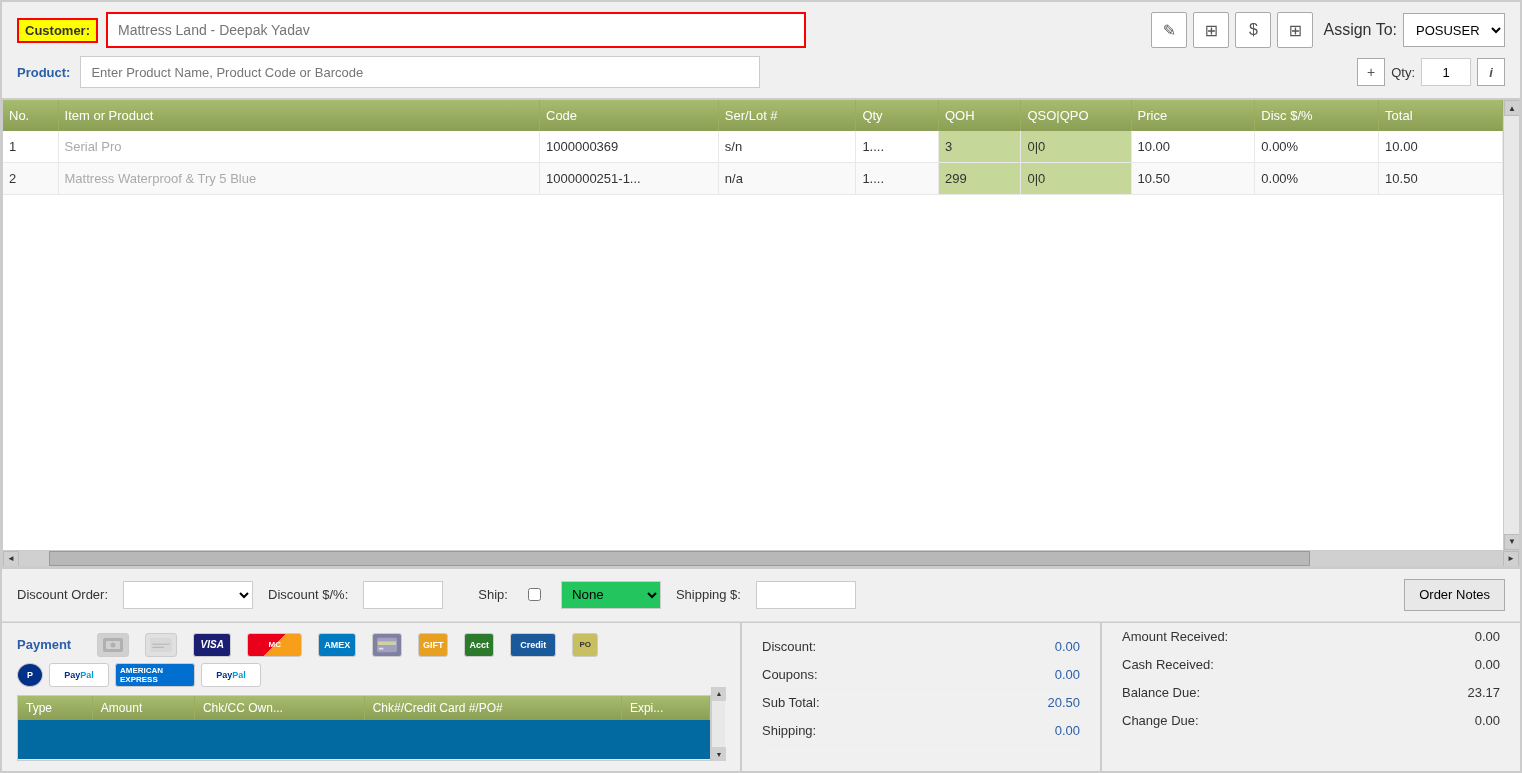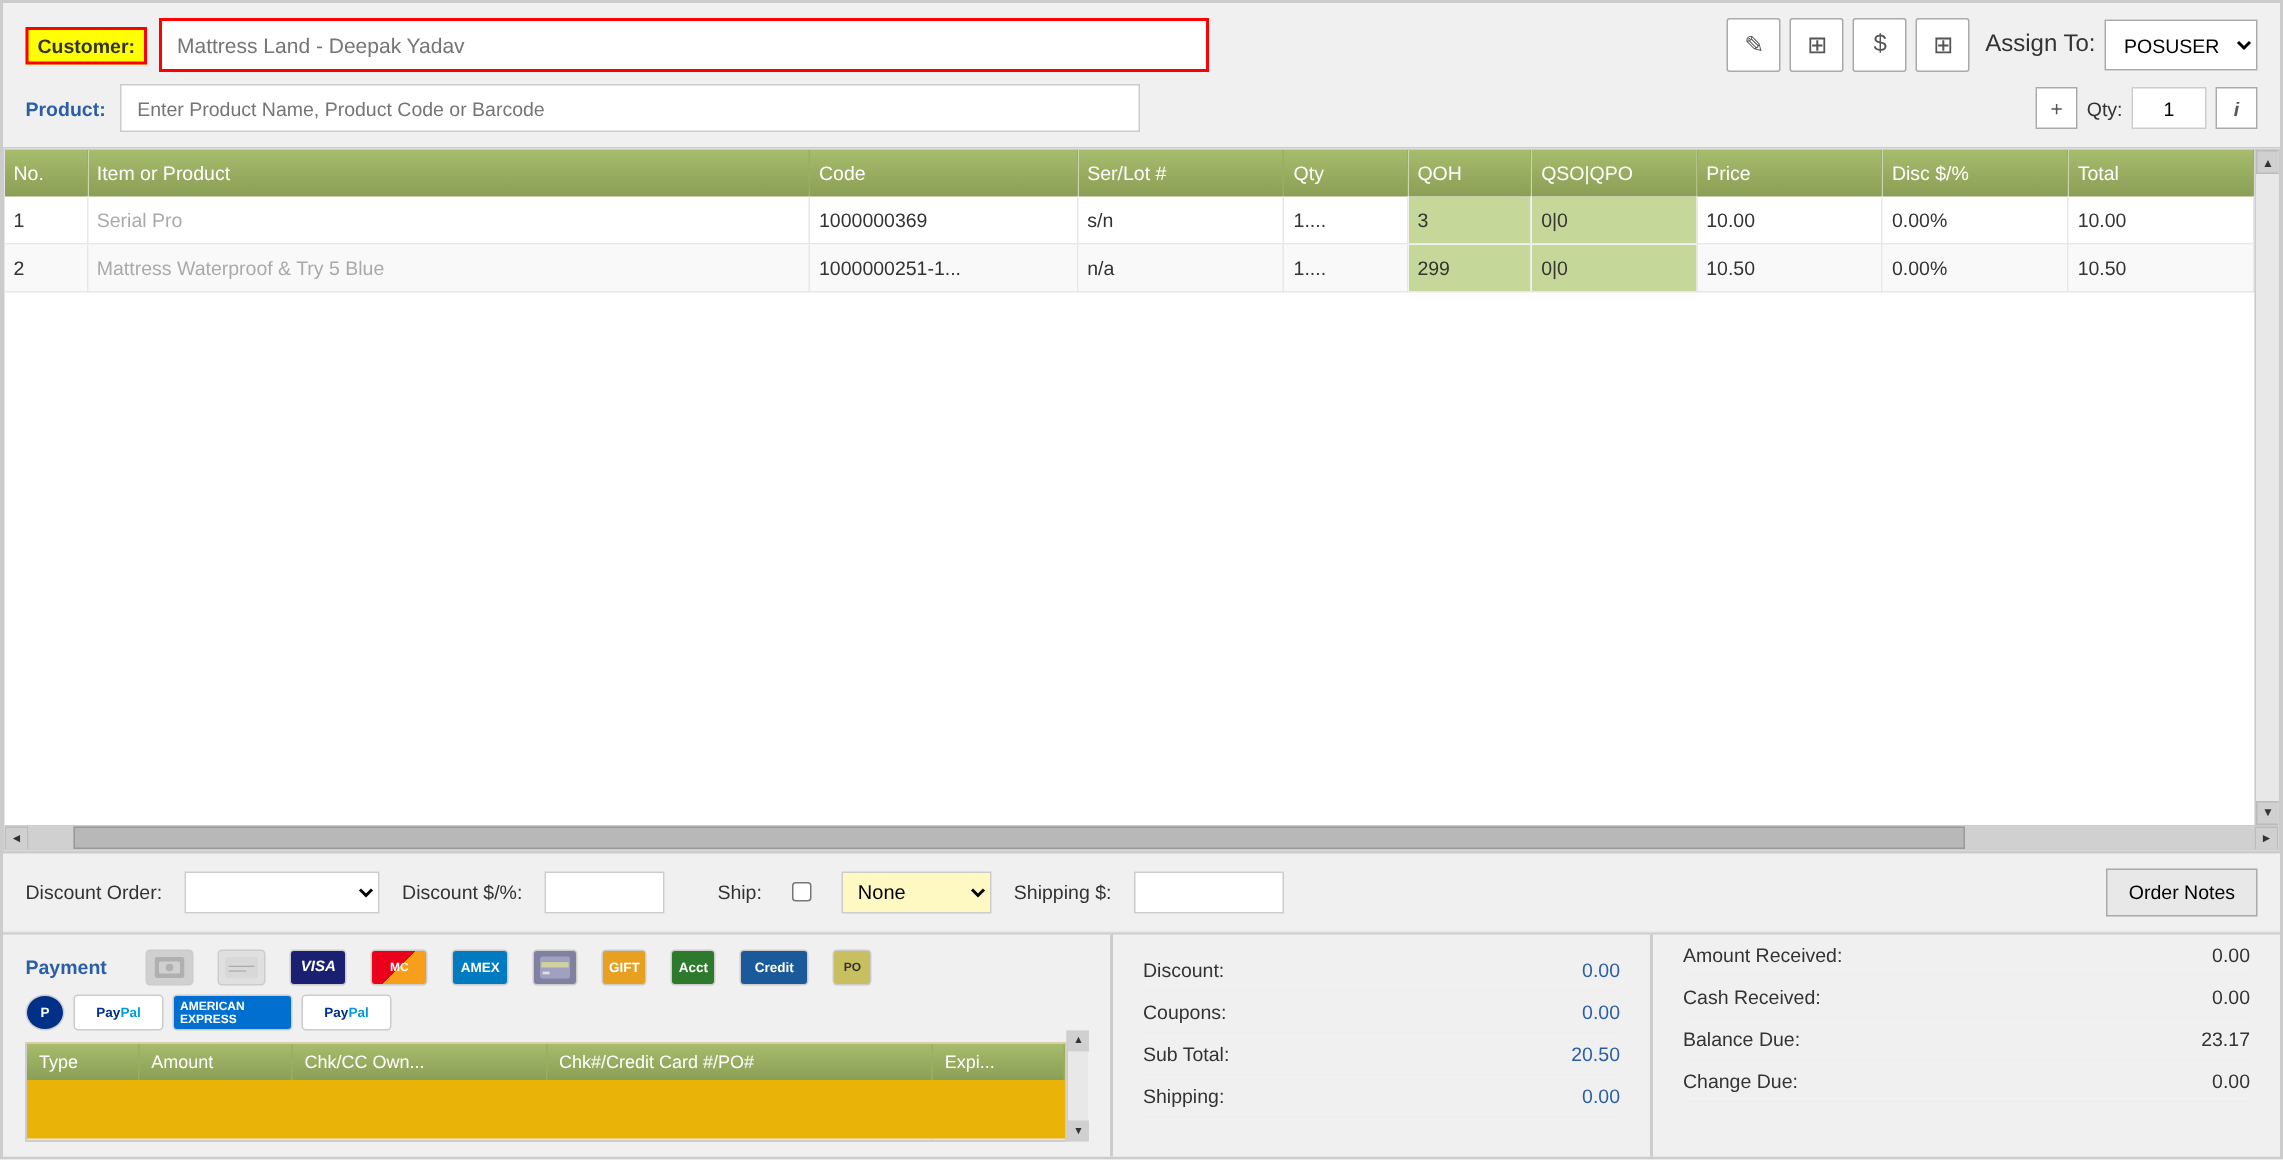--- a/index.html
+++ b/index.html
@@ -249,21 +249,21 @@
 
     .ship-label { margin-left: 20px; }
 
     .ship-checkbox {
       margin: 0 5px;
     }
 
     .ship-select {
       height: 28px;
       border: 1px solid #ccc;
-      background: #fef9c3;
+      background: #22c55e;
       padding: 0 6px;
       width: 100px;
     }
 
     .shipping-input {
       height: 28px;
       border: 1px solid #ccc;
       background: #fff;
       width: 100px;
       padding: 0 6px;
@@ -328,21 +328,21 @@
     }
 
     .pi-pp { background: #003087; color: #fff; width: 26px; font-size: 9px; border-radius: 50%; height: 24px; }
     .pi-paypal { background: #f5f5f5; border: 1px solid #ccc; color: #003087; width: 60px; font-size: 9px; font-weight: bold; }
     .pi-amex2 { background: #007bc1; color: #fff; width: 70px; font-size: 8px; }
     .pi-paypal2 { background: #fff; border: 1px solid #ccc; color: #003087; width: 60px; font-size: 9px; font-weight: bold; }
 
     .payment-table-area {
       margin-top: 8px;
       border: 1px solid #ccc;
-      background: #eab308;
+      background: #0369a1;
     }
 
     .payment-table {
       width: 100%;
       border-collapse: collapse;
     }
 
     .payment-table thead th {
       background: linear-gradient(to bottom, #a8bc6e, #8a9e55);
       color: #fff;
@@ -623,21 +623,21 @@
             </svg>
           </div>
           <div class="payment-icon pi-check" title="Check">
             <svg width="28" height="18" viewBox="0 0 28 18">
               <rect width="28" height="18" fill="#d8d8d8" rx="2"></rect>
               <line x1="3" y1="8" x2="25" y2="8" stroke="#aaa" stroke-width="1"></line>
               <line x1="3" y1="12" x2="18" y2="12" stroke="#aaa" stroke-width="1"></line>
             </svg>
           </div>
           <div class="payment-icon pi-visa" title="VISA">VISA</div>
-          <div class="payment-icon pi-mc" title="MasterCard" style="background:linear-gradient(135deg, #eb001b 50%, #f79e1b 50%); width:38px; font-size:8px; color:white;text-align:right;">MC</div>
+          <div class="payment-icon pi-mc" title="MasterCard" style="background:linear-gradient(135deg, #eb001b 50%, #f79e1b 50%); width:55px; font-size:8px; color:white;text-align:right;">MC</div>
           <div class="payment-icon pi-amex" title="American Express">AMEX</div>
           <div class="payment-icon pi-cc" title="Credit Card" style="background:#8080a0;">
             <svg width="22" height="16" viewBox="0 0 22 16">
               <rect width="22" height="16" fill="#a0a0c0" rx="2"></rect>
               <rect x="1" y="4" width="20" height="4" fill="#d0d0a0"></rect>
               <rect x="2" y="11" width="5" height="2" fill="#e0e0e0"></rect>
             </svg>
           </div>
           <div class="payment-icon pi-gift" title="Gift Card">GIFT</div>
           <div class="payment-icon pi-acct" title="Account">Acct</div>

